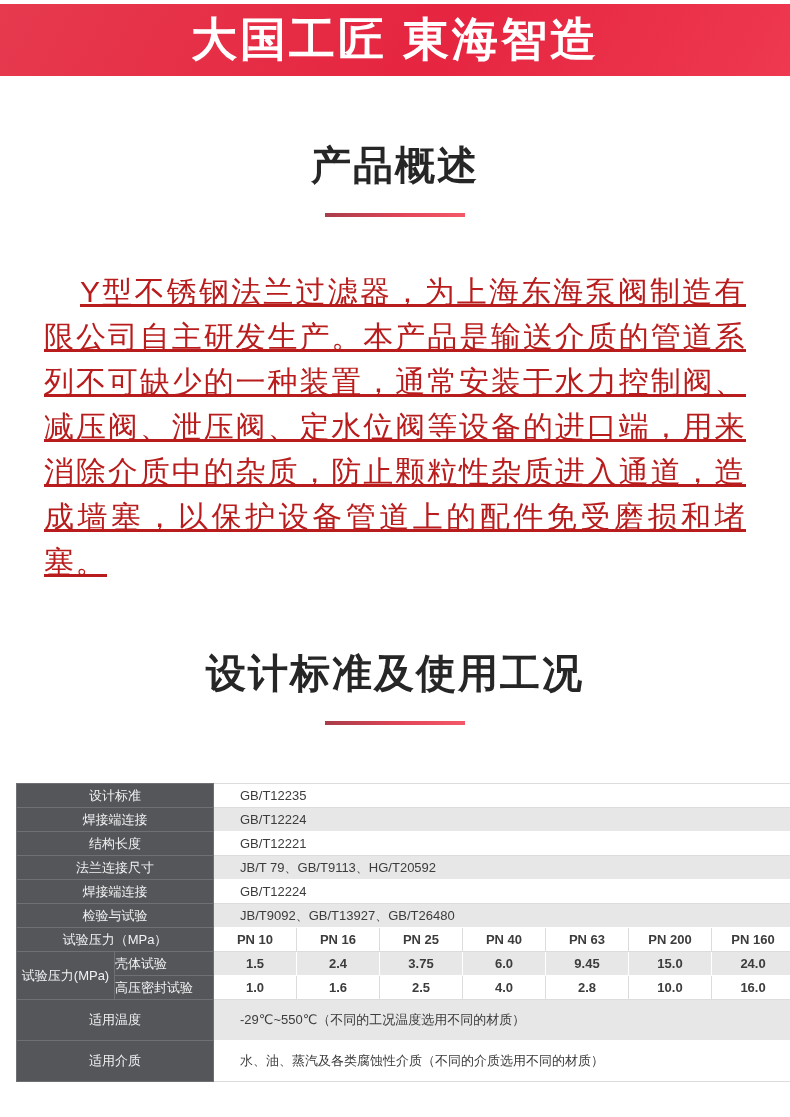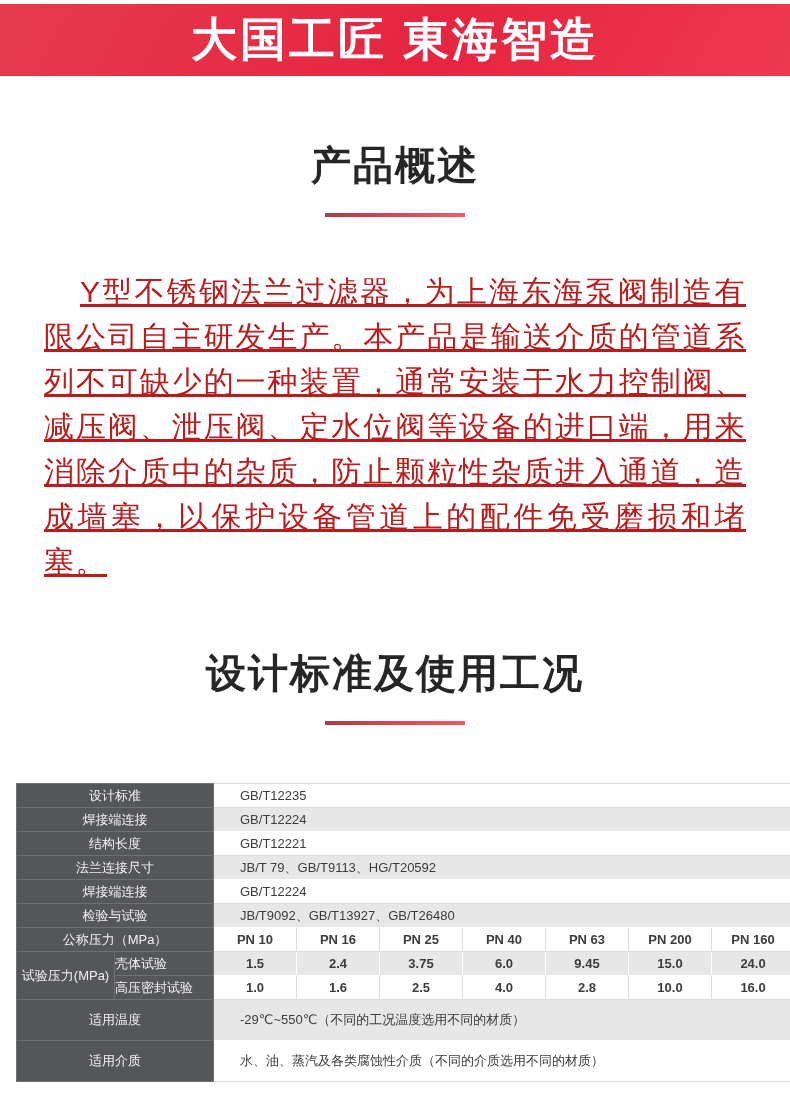--- a/index.html
+++ b/index.html
@@ -128,21 +128,21 @@
     </tr>
     <tr class="white">
       <td class="dark" colspan="2">焊接端连接</td>
       <td class="data vleft" colspan="7">GB/T12224</td>
     </tr>
     <tr class="gray">
       <td class="dark" colspan="2">检验与试验</td>
       <td class="data vleft" colspan="7">JB/T9092、GB/T13927、GB/T26480</td>
     </tr>
     <tr class="white">
-      <td class="dark" colspan="2">公称压力（MPa）</td>
+      <td class="dark" colspan="2">试验压力（MPa）</td>
       <td class="data c">PN 10</td>
       <td class="data c">PN 16</td>
       <td class="data c">PN 25</td>
       <td class="data c">PN 40</td>
       <td class="data c">PN 63</td>
       <td class="data c">PN 200</td>
       <td class="data c">PN 160</td>
     </tr>
     <tr class="gray">
       <td class="dark" rowspan="2">试验压力(MPa)</td>

